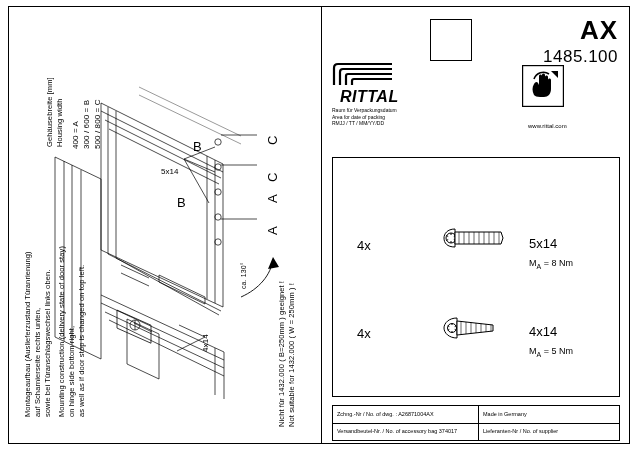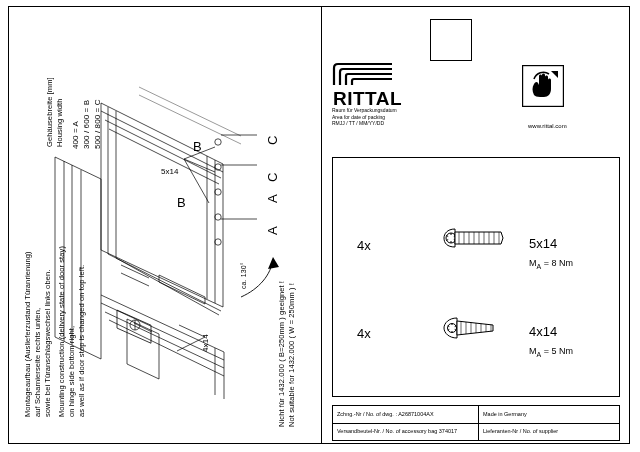--- a/index.html
+++ b/index.html
@@ -102,25 +102,26 @@
     top: 55px;
     width: 110px;
   }
   .logo-mark {
     position: absolute;
     left: 0;
     top: 0;
   }
   .logo-text {
     position: absolute;
-    left: 1px;
+    left: 8px;
     top: 26px;
-    font-size: 19px;
+    font-size: 16px;
     font-weight: bold;
     letter-spacing: 0.5px;
+    font-style: italic;
   }
   .pack-box {
     position: absolute;
     left: 108px;
     top: 12px;
     width: 40px;
     height: 40px;
     border: 1px solid #000;
   }
   .pack-note {
@@ -324,20 +325,22 @@
     <div class="bigletter" style="left:184px; top:132px;">B</div>
     <div class="bigletter" style="left:168px; top:188px;">B</div>
     <div class="bigletter rot" style="left:256px; top:138px;">C</div>
     <div class="bigletter rot" style="left:256px; top:175px;">C</div>
     <div class="bigletter rot" style="left:256px; top:196px;">A</div>
     <div class="bigletter rot" style="left:256px; top:228px;">A</div>
   </div>
 
   <div class="right">
 
+    <div class="title-ax">AX</div>
+    <div class="title-num">1485.100</div>
 
     <div class="pack-box"></div>
 
     <div class="logo-wrap">
       <svg class="logo-mark" width="62" height="24" viewBox="0 0 62 24">
         <g fill="none" stroke="#000" stroke-width="2.2">
           <path d="M2 23 L2 6 Q2 2 6 2 L60 2"></path>
           <path d="M8 23 L8 10 Q8 7 11 7 L60 7"></path>
           <path d="M14 23 L14 14 Q14 12 16 12 L60 12"></path>
           <path d="M20 23 L20 19 Q20 17 22 17 L60 17"></path>

